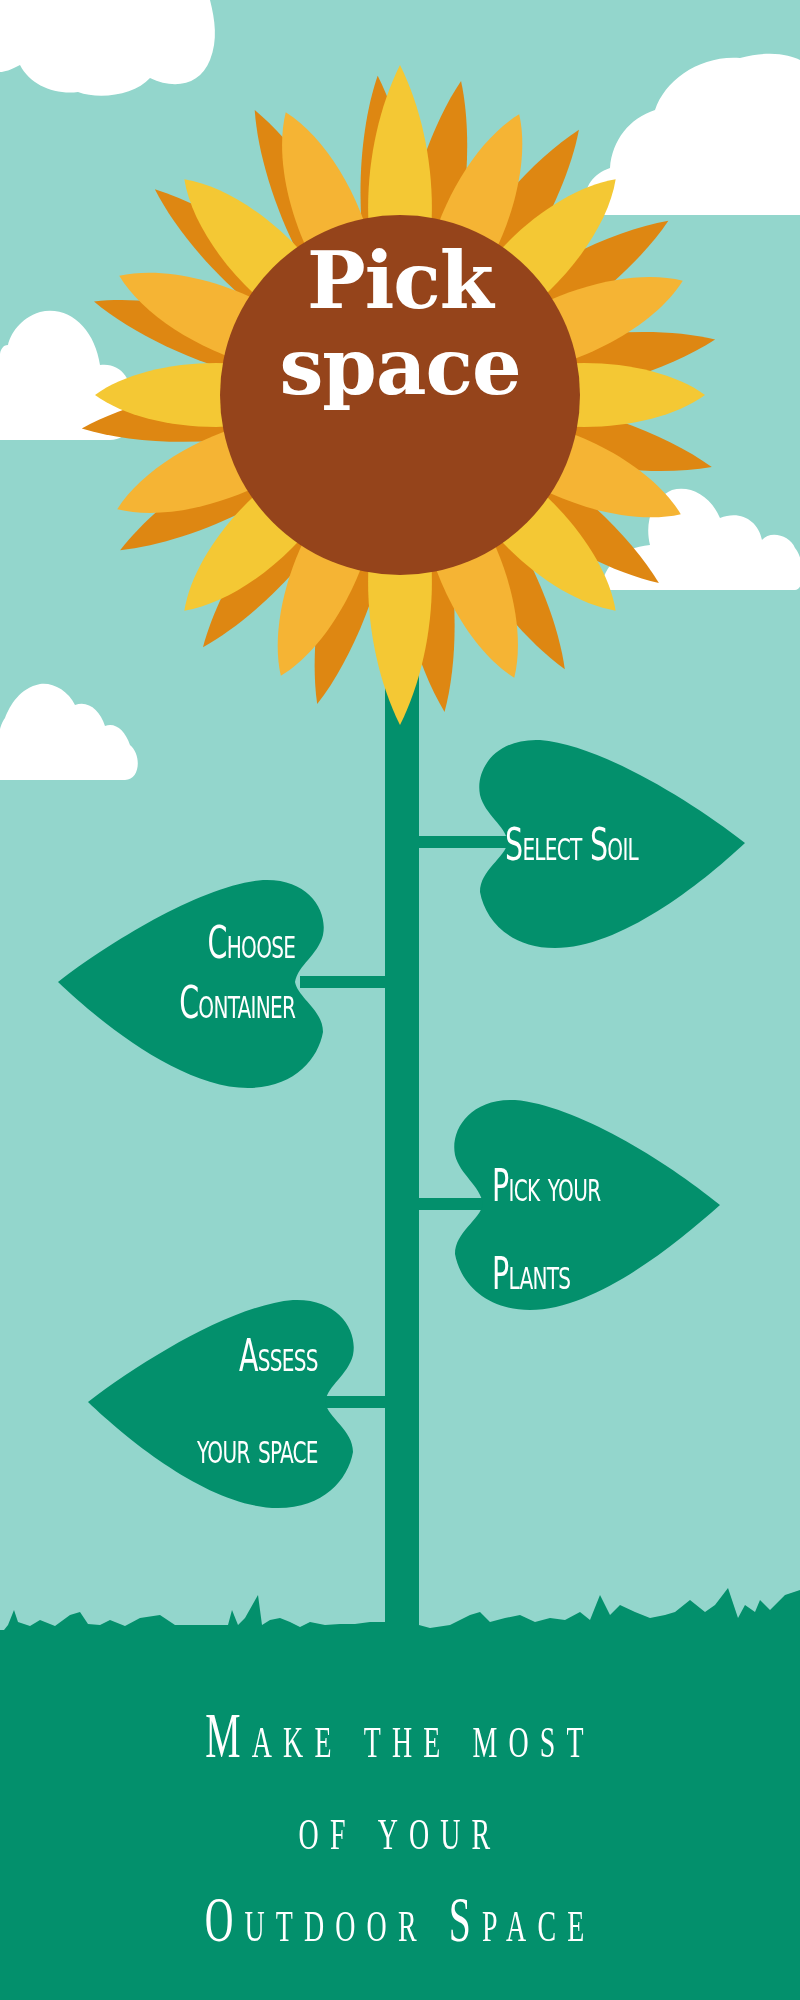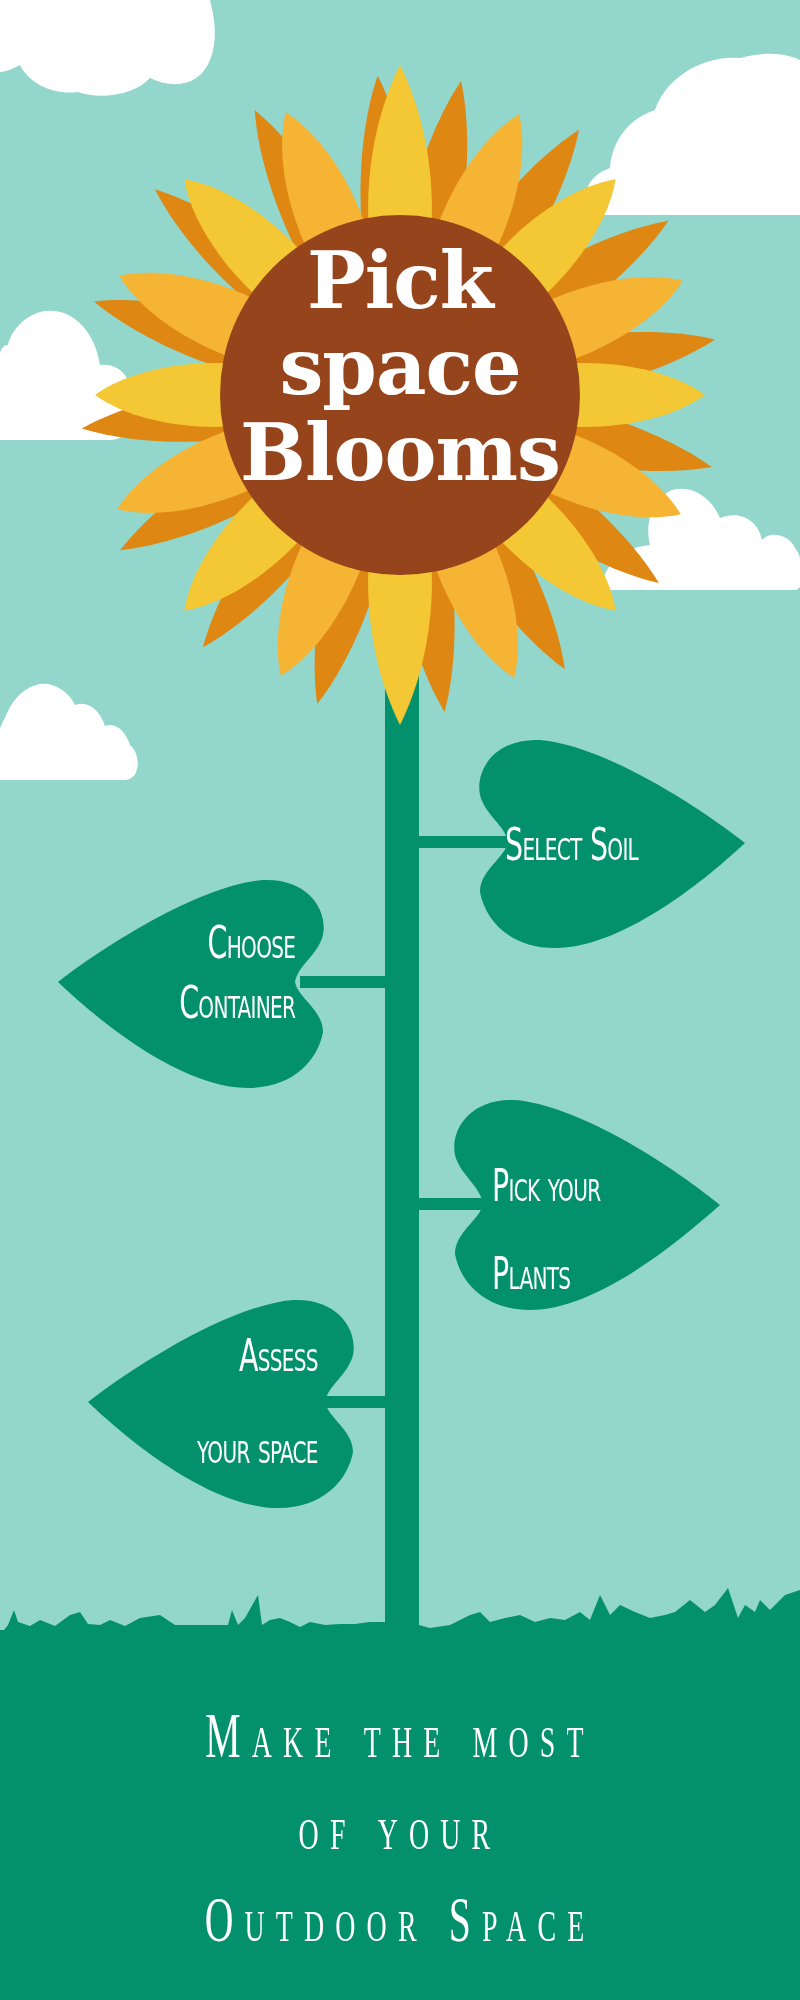--- a/index.html
+++ b/index.html
@@ -89,21 +89,20 @@
   </g>
 
   <path fill="#03906c" d="M0,1635 L8,1625 L14,1610 L18,1622 L30,1626 L40,1620 L55,1626 L70,1615 L80,1612 L88,1624 L100,1625 L110,1620 L125,1626 L140,1618 L160,1615 L175,1625 L200,1625 L215,1625 L222,1625 L228,1625 L232,1610 L238,1625 L245,1618 L258,1595 L262,1625 L270,1620 L280,1618 L290,1622 L300,1627 L310,1622 L325,1625 L340,1624 L355,1624 L370,1622 L385,1622 L385,1635 Z"></path>
   <path fill="#03906c" d="M419,1625 L430,1628 L450,1625 L470,1615 L480,1612 L490,1622 L505,1618 L520,1615 L535,1622 L550,1618 L565,1620 L580,1612 L590,1620 L600,1595 L610,1615 L620,1605 L635,1612 L650,1618 L665,1615 L675,1612 L690,1600 L705,1612 L715,1605 L728,1588 L738,1618 L745,1605 L755,1612 L760,1600 L770,1610 L785,1595 L800,1590 L800,1640 L419,1640 Z"></path>
   <rect x="0" y="1630" width="800" height="370" fill="#03906c"></rect>
 </svg>
 
 <div class="title-block">
   <div>Pick</div>
   <div>space</div>
-  <div>Blooms</div>
 </div>
 
 <div class="leaf-label left" style="left:505px; top:815px;">
   <div>Select Soil</div>
 </div>
 
 <div class="leaf-label right" style="right:505px; top:913px;">
   <div>Choose</div>
   <div>Container</div>
 </div>

